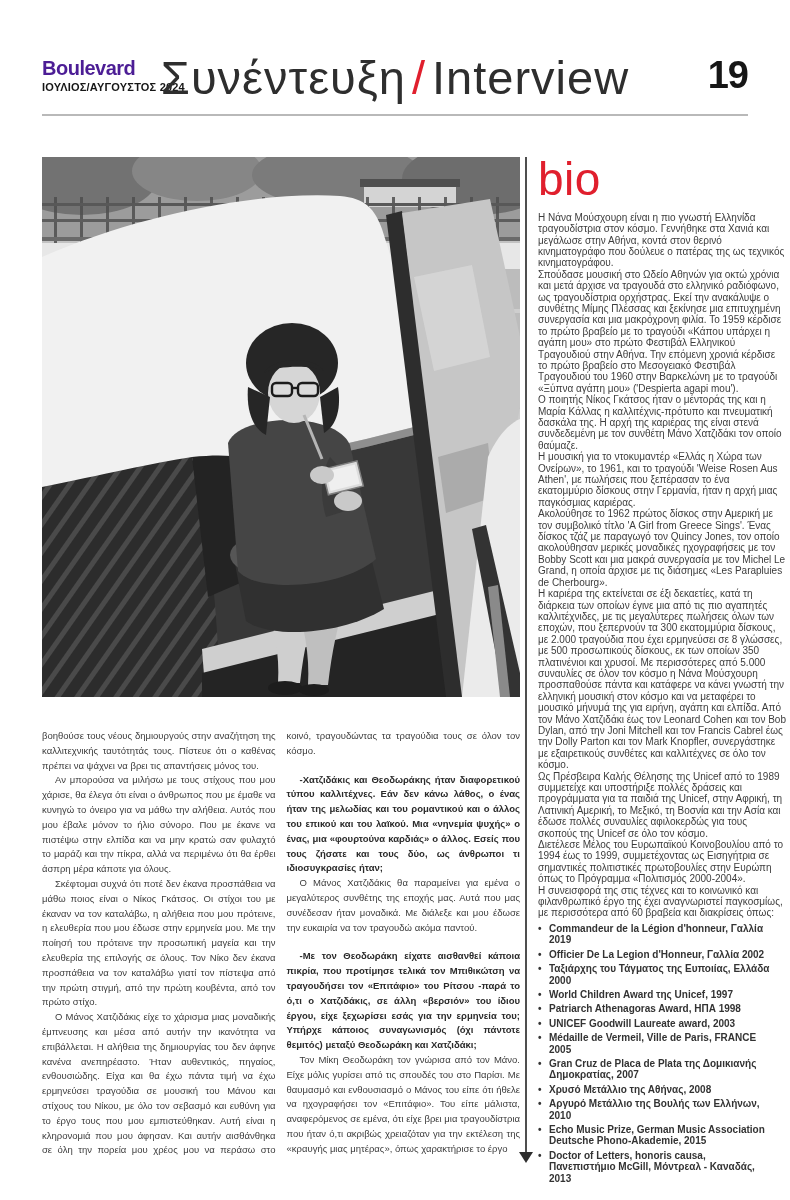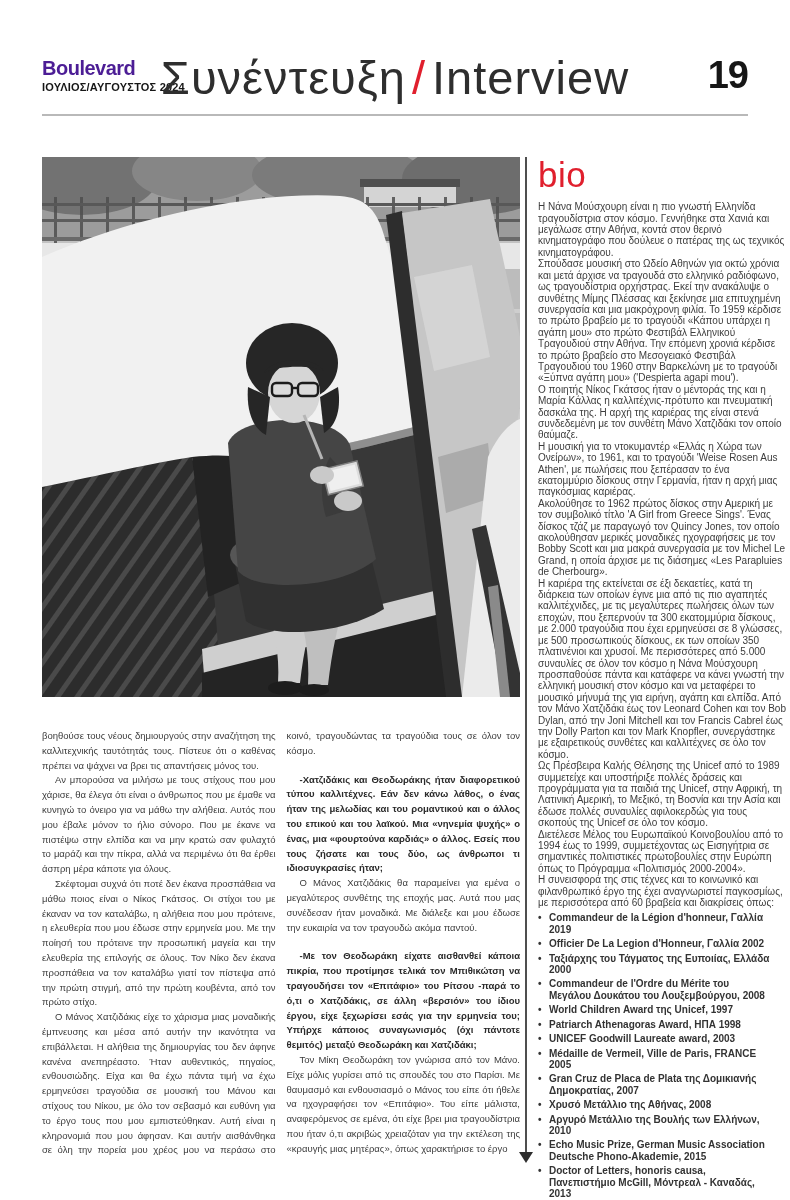--- a/index.html
+++ b/index.html
@@ -31,21 +31,21 @@
   .body-columns{
     position:absolute;left:42px;top:729px;width:478px;height:470px;overflow:hidden;
     column-count:2;column-gap:11px;
     font-size:9.5px;line-height:14.8px;text-align:justify;color:#3c3c3c;
   }
   .body-columns p{margin:0;text-indent:13px;}
   .body-columns p.cont{text-indent:0;}
   .body-columns p.q{font-weight:700;color:#2b2b2b;margin-top:14px;}
   
   .bio{position:absolute;left:538px;top:158px;width:248px;}
-  .bio-heading{font-size:35px;font-weight:100;color:#e01f2d;line-height:0.95;margin:0 0 10px 0;letter-spacing:0.5px;}
+  .bio-heading{font-size:46px;font-weight:100;color:#e01f2d;line-height:0.95;margin:0 0 10px 0;letter-spacing:0.5px;}
   .bio p{margin:0;font-size:10px;line-height:11.4px;color:#3c3c3c;text-align:left;}
   .awards{list-style:none;margin:4px 12px 0 0;padding:0;}
   .awards li{
     position:relative;padding-left:11px;margin:3px 0;
     font-size:10px;line-height:11.4px;font-weight:700;color:#333333;
   }
   .awards li::before{content:"•";position:absolute;left:0;top:0;color:#333;}
 </style>
 </head>
 <body>
@@ -168,21 +168,20 @@
     <p>Η μουσική για το ντοκυμαντέρ «Ελλάς η Χώρα των Ονείρων», το 1961, και το τραγούδι 'Weise Rosen Aus Athen', με πωλήσεις που ξεπέρασαν το ένα εκατομμύριο δίσκους στην Γερμανία, ήταν η αρχή μιας παγκόσμιας καριέρας.</p>
     <p>Ακολούθησε το 1962 πρώτος δίσκος στην Αμερική με τον συμβολικό τίτλο 'A Girl from Greece Sings'. Ένας δίσκος τζάζ με παραγωγό τον Quincy Jones, τον οποίο ακολούθησαν μερικές μοναδικές ηχογραφήσεις με τον Bobby Scott και μια μακρά συνεργασία με τον Michel Le Grand, η οποία άρχισε με τις διάσημες «Les Parapluies de Cherbourg».</p>
     <p>Η καριέρα της εκτείνεται σε έξι δεκαετίες, κατά τη διάρκεια των οποίων έγινε μια από τις πιο αγαπητές καλλιτέχνιδες, με τις μεγαλύτερες πωλήσεις όλων των εποχών, που ξεπερνούν τα 300 εκατομμύρια δίσκους, με 2.000 τραγούδια που έχει ερμηνεύσει σε 8 γλώσσες, με 500 προσωπικούς δίσκους, εκ των οποίων 350 πλατινένιοι και χρυσοί.  Με περισσότερες από 5.000 συναυλίες σε όλον τον κόσμο η Νάνα Μούσχουρη προσπαθούσε πάντα και κατάφερε να κάνει γνωστή την ελληνική μουσική στον κόσμο και να μεταφέρει το μουσικό μήνυμά της για ειρήνη, αγάπη και ελπίδα.  Από τον Μάνο Χατζιδάκι έως τον Leonard Cohen και τον Bob Dylan, από την Joni Mitchell και τον Francis Cabrel έως την Dolly Parton και τον Mark Knopfler, συνεργάστηκε με εξαιρετικούς συνθέτες και καλλιτέχνες σε όλο τον κόσμο.</p>
     <p>Ως Πρέσβειρα Καλής Θέλησης της Unicef από το 1989 συμμετείχε και υποστήριξε πολλές δράσεις και προγράμματα για τα παιδιά της Unicef, στην Αφρική, τη Λατινική Αμερική, το Μεξικό, τη Βοσνία και την Ασία και έδωσε πολλές συναυλίες αφιλοκερδώς για τους σκοπούς της Unicef σε όλο τον κόσμο.</p>
     <p>Διετέλεσε Μέλος του Ευρωπαϊκού Κοινοβουλίου από το 1994 έως το 1999, συμμετέχοντας ως Εισηγήτρια σε σημαντικές πολιτιστικές πρωτοβουλίες στην Ευρώπη όπως το Πρόγραμμα «Πολιτισμός 2000-2004».</p>
     <p>Η συνεισφορά της στις τέχνες και το κοινωνικό και φιλανθρωπικό έργο της έχει αναγνωριστεί παγκοσμίως, με περισσότερα από 60 βραβεία και διακρίσεις όπως:</p>
     <ul class="awards">
       <li>Commandeur de la Légion d'honneur, Γαλλία 2019</li>
       <li>Officier De La Legion d'Honneur, Γαλλία 2002</li>
       <li>Ταξιάρχης του Τάγματος της Ευποιίας, Ελλάδα 2000</li>
-      <li>Commandeur de l'Ordre du Mérite του Μεγάλου Δουκάτου του Λουξεμβούργου, 2008</li>
       <li>World Children Award της Unicef, 1997</li>
       <li>Patriarch Athenagoras Award, ΗΠΑ 1998</li>
       <li>UNICEF Goodwill Laureate award, 2003</li>
       <li>Médaille de Vermeil, Ville de Paris, FRANCE 2005</li>
       <li>Gran Cruz de Placa de Plata της Δομικιανής Δημοκρατίας, 2007</li>
       <li>Χρυσό Μετάλλιο της Αθήνας, 2008</li>
       <li>Αργυρό Μετάλλιο της Βουλής των Ελλήνων, 2010</li>
       <li>Echo Music Prize, German Music Association Deutsche Phono-Akademie, 2015</li>
       <li>Doctor of Letters, honoris causa, Πανεπιστήμιο McGill, Μόντρεαλ - Καναδάς, 2013</li>
     </ul>

